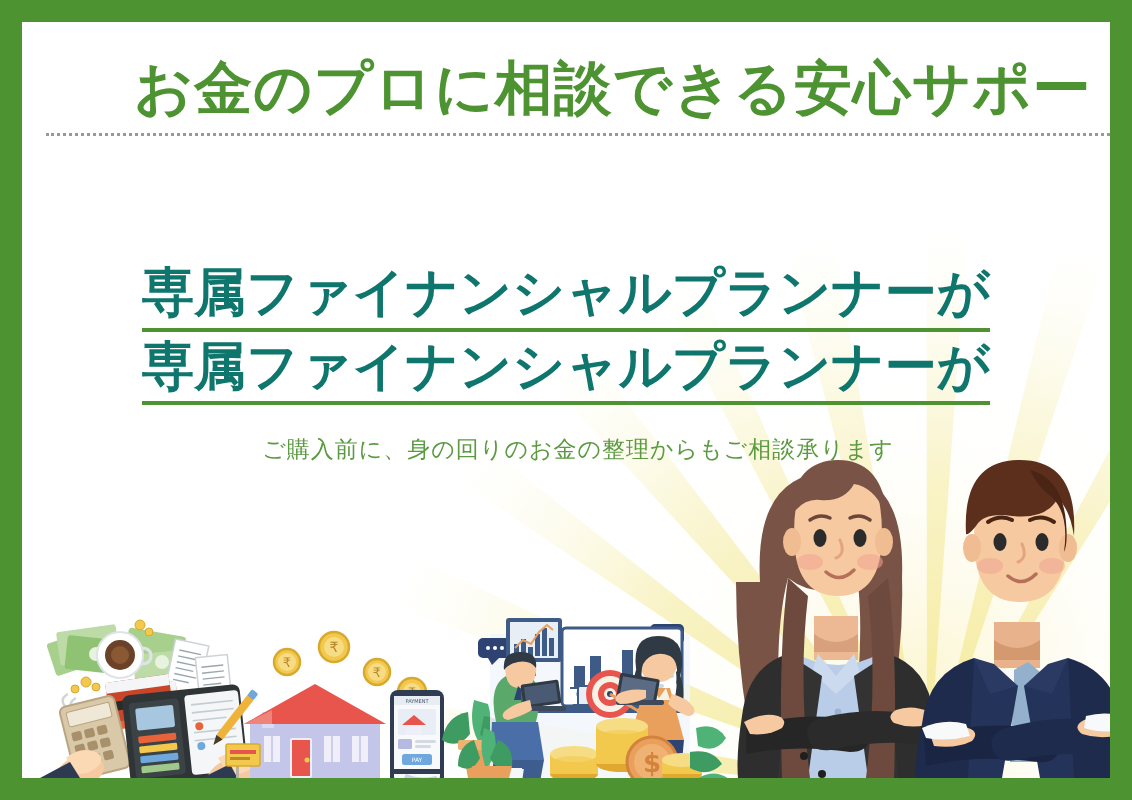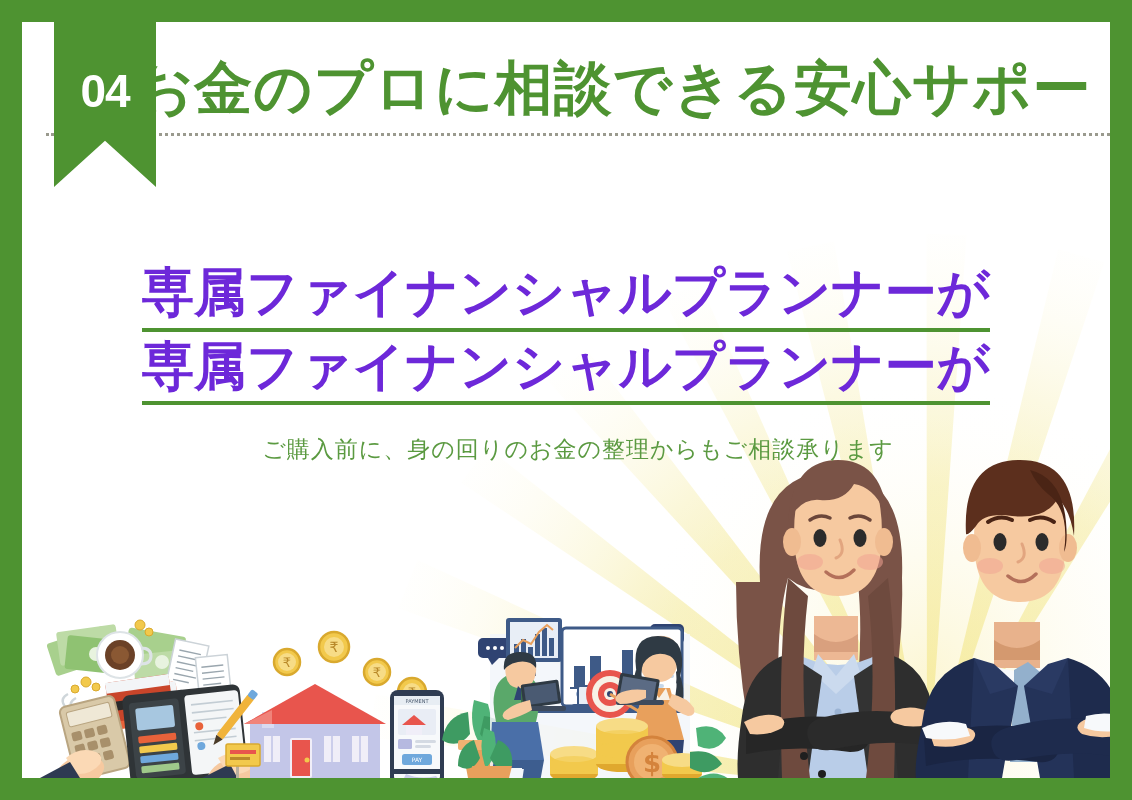--- a/index.html
+++ b/index.html
@@ -85,21 +85,21 @@
 
   
   #headline{
     position:absolute;
     left:0;right:0;top:236px;
     text-align:center;
     z-index:5;
   }
   #headline .hl{
     display:inline-block;
-    color:#6d28d9;
+    color:#0f766e;
     font-size:52px;
     font-weight:bold;
     line-height:1.32;
     letter-spacing:0px;
     border-bottom:4px solid #4e9331;
     padding-bottom:1px;
     white-space:nowrap;
     font-family:"DejaVu Sans","Liberation Sans",sans-serif;
   }
   #subtitle{
@@ -648,24 +648,20 @@
           <path d="M1104 704 q-58 -16 -120 2 q-18 6 -14 20 q4 16 24 12 q58 -12 108 -2 z" fill="#1e2b4d"></path>
           <path d="M908 712 q20 -10 38 -6 q12 4 4 13 q-16 8 -38 5 z" fill="#f6c9a0"></path>
           <path d="M900 706 q22 -10 44 -4 l4 12 q-22 6 -44 2 z" fill="#f7f9fb"></path>
           <path d="M1100 700 q-20 -8 -38 -2 q-12 6 -2 14 q18 6 38 1 z" fill="#f6c9a0"></path>
           <path d="M1064 694 q22 -6 40 2 l-2 12 q-22 4 -40 -2 z" fill="#f7f9fb"></path>
         </g>
 
       </svg>
     </div>
 
-    <div id="ribbon">
-      <div class="flag"></div>
-      <div class="num">04</div>
-    </div>
 
     <div id="header-title">お金のプロに相談できる安心サポート</div>
 
     <div id="headline">
       <div class="hl">専属ファイナンシャルプランナーが</div>
       <br>
       <div class="hl">専属ファイナンシャルプランナーが</div>
     </div>
 
     <div id="subtitle">ご購入前に、身の回りのお金の整理からもご相談承ります</div>

